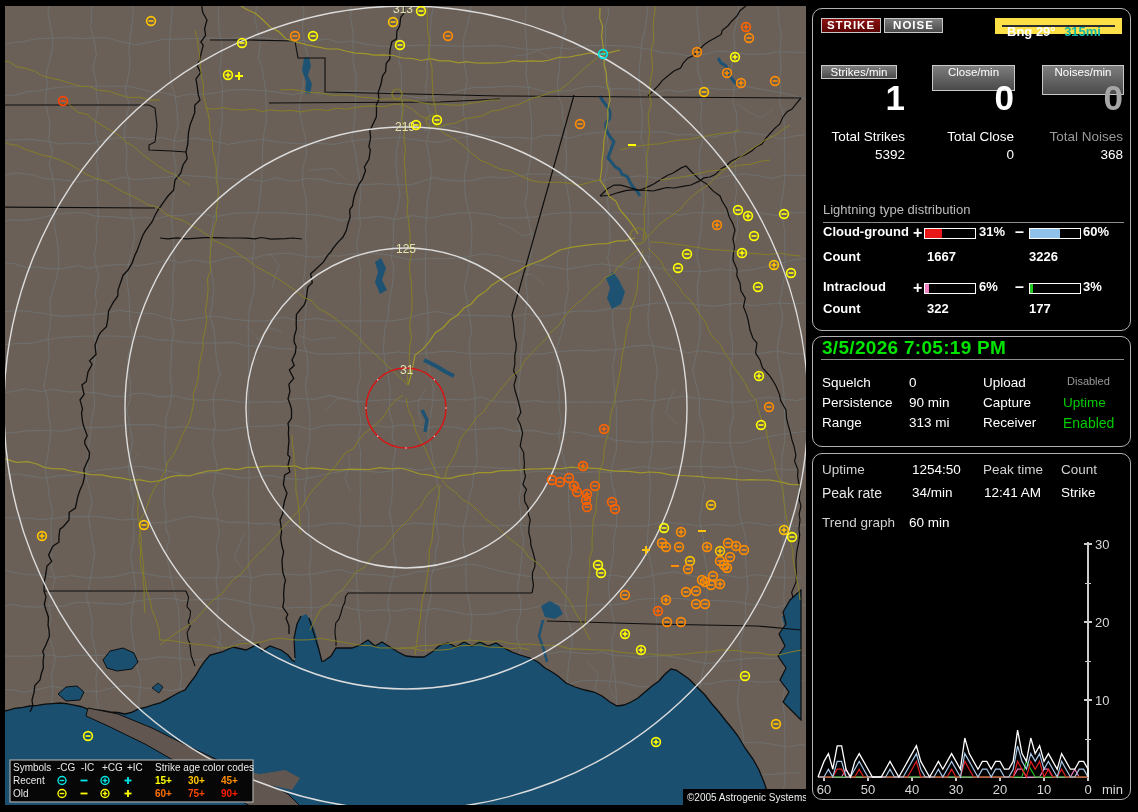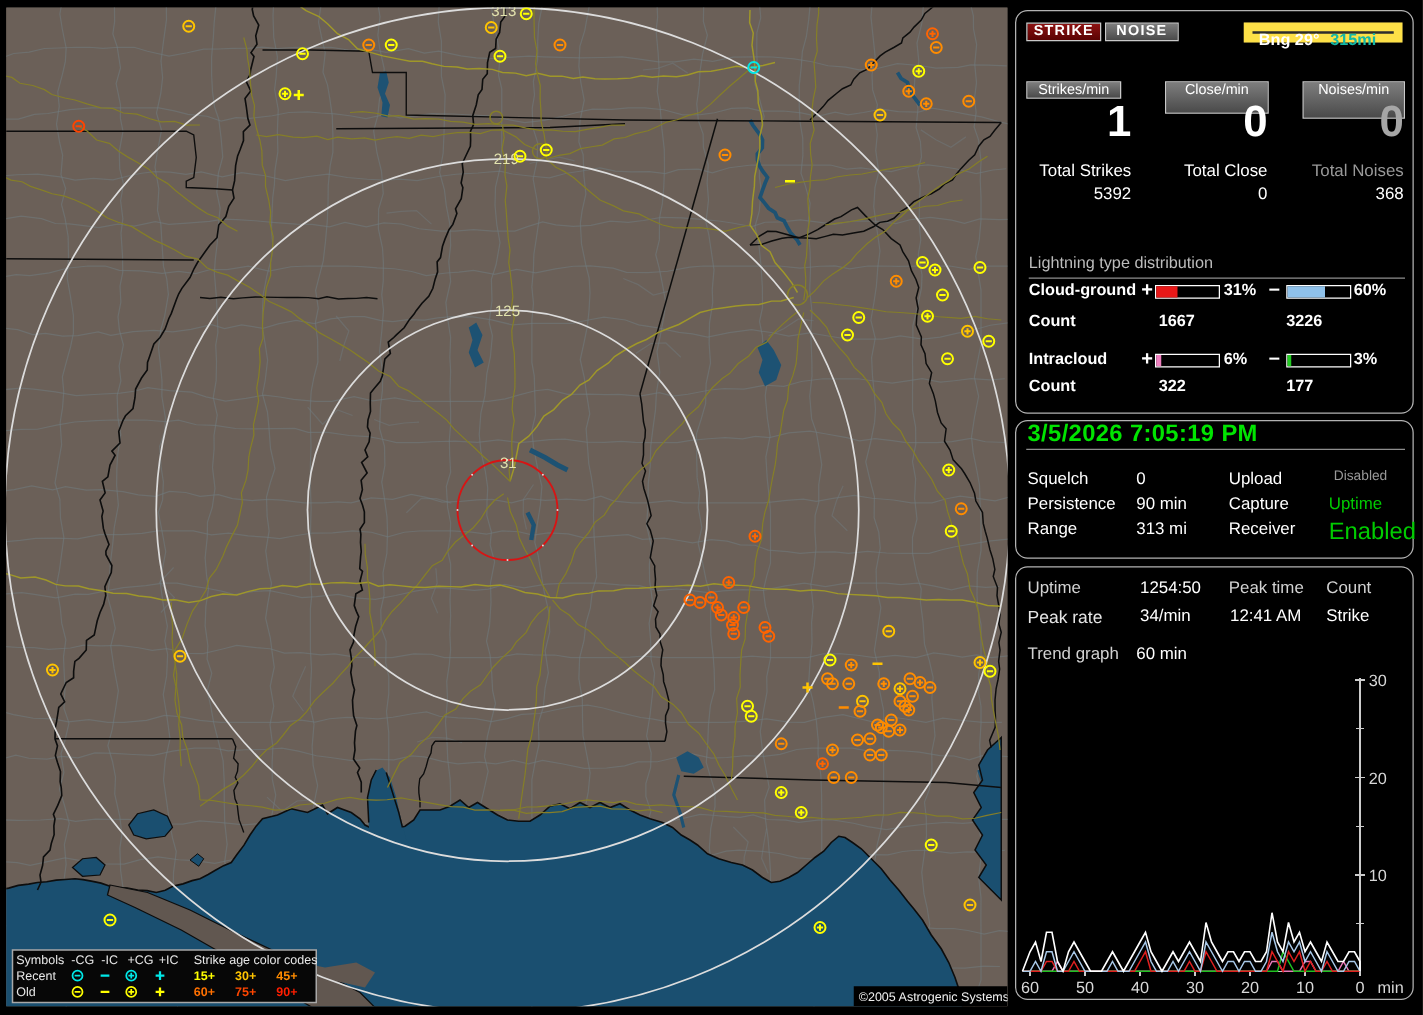--- a/index.html
+++ b/index.html
@@ -482,21 +482,21 @@
   <div class="abs" style="left:96px;top:38px;font-size:13.5px">0</div>
   <div class="abs" style="left:170px;top:38px;font-size:13.5px">Upload</div>
   <div class="abs gy" style="left:254px;top:38px;font-size:11px">Disabled</div>
   <div class="abs" style="left:9px;top:58px;font-size:13.5px">Persistence</div>
   <div class="abs" style="left:96px;top:58px;font-size:13.5px">90 min</div>
   <div class="abs" style="left:170px;top:58px;font-size:13.5px">Capture</div>
   <div class="abs gr" style="left:250px;top:58px;font-size:13.5px">Uptime</div>
   <div class="abs" style="left:9px;top:78px;font-size:13.5px">Range</div>
   <div class="abs" style="left:96px;top:78px;font-size:13.5px">313 mi</div>
   <div class="abs" style="left:170px;top:78px;font-size:13.5px">Receiver</div>
-  <div class="abs gr" style="left:250px;top:78px;font-size:19px">Enabled</div>
+  <div class="abs gr" style="left:250px;top:78px;font-size:14px">Enabled</div>
 </div>
 
 <div class="panel" style="top:453px;height:347px">
   <div class="abs" style="left:9px;top:8px;font-size:13.5px;color:#d2d2d2">Uptime</div>
   <div class="abs" style="left:99px;top:8px;font-size:13.5px">1254:50</div>
   <div class="abs" style="left:170px;top:8px;font-size:13.5px;color:#d2d2d2">Peak time</div>
   <div class="abs" style="left:248px;top:8px;font-size:13.5px;color:#d2d2d2">Count</div>
   <div class="abs" style="left:9px;top:31px;font-size:14px;color:#e5e5e5">Peak rate</div>
   <div class="abs" style="left:99px;top:31px;font-size:13.5px">34/min</div>
   <div class="abs" style="left:171px;top:31px;font-size:13.5px">12:41 AM</div>

